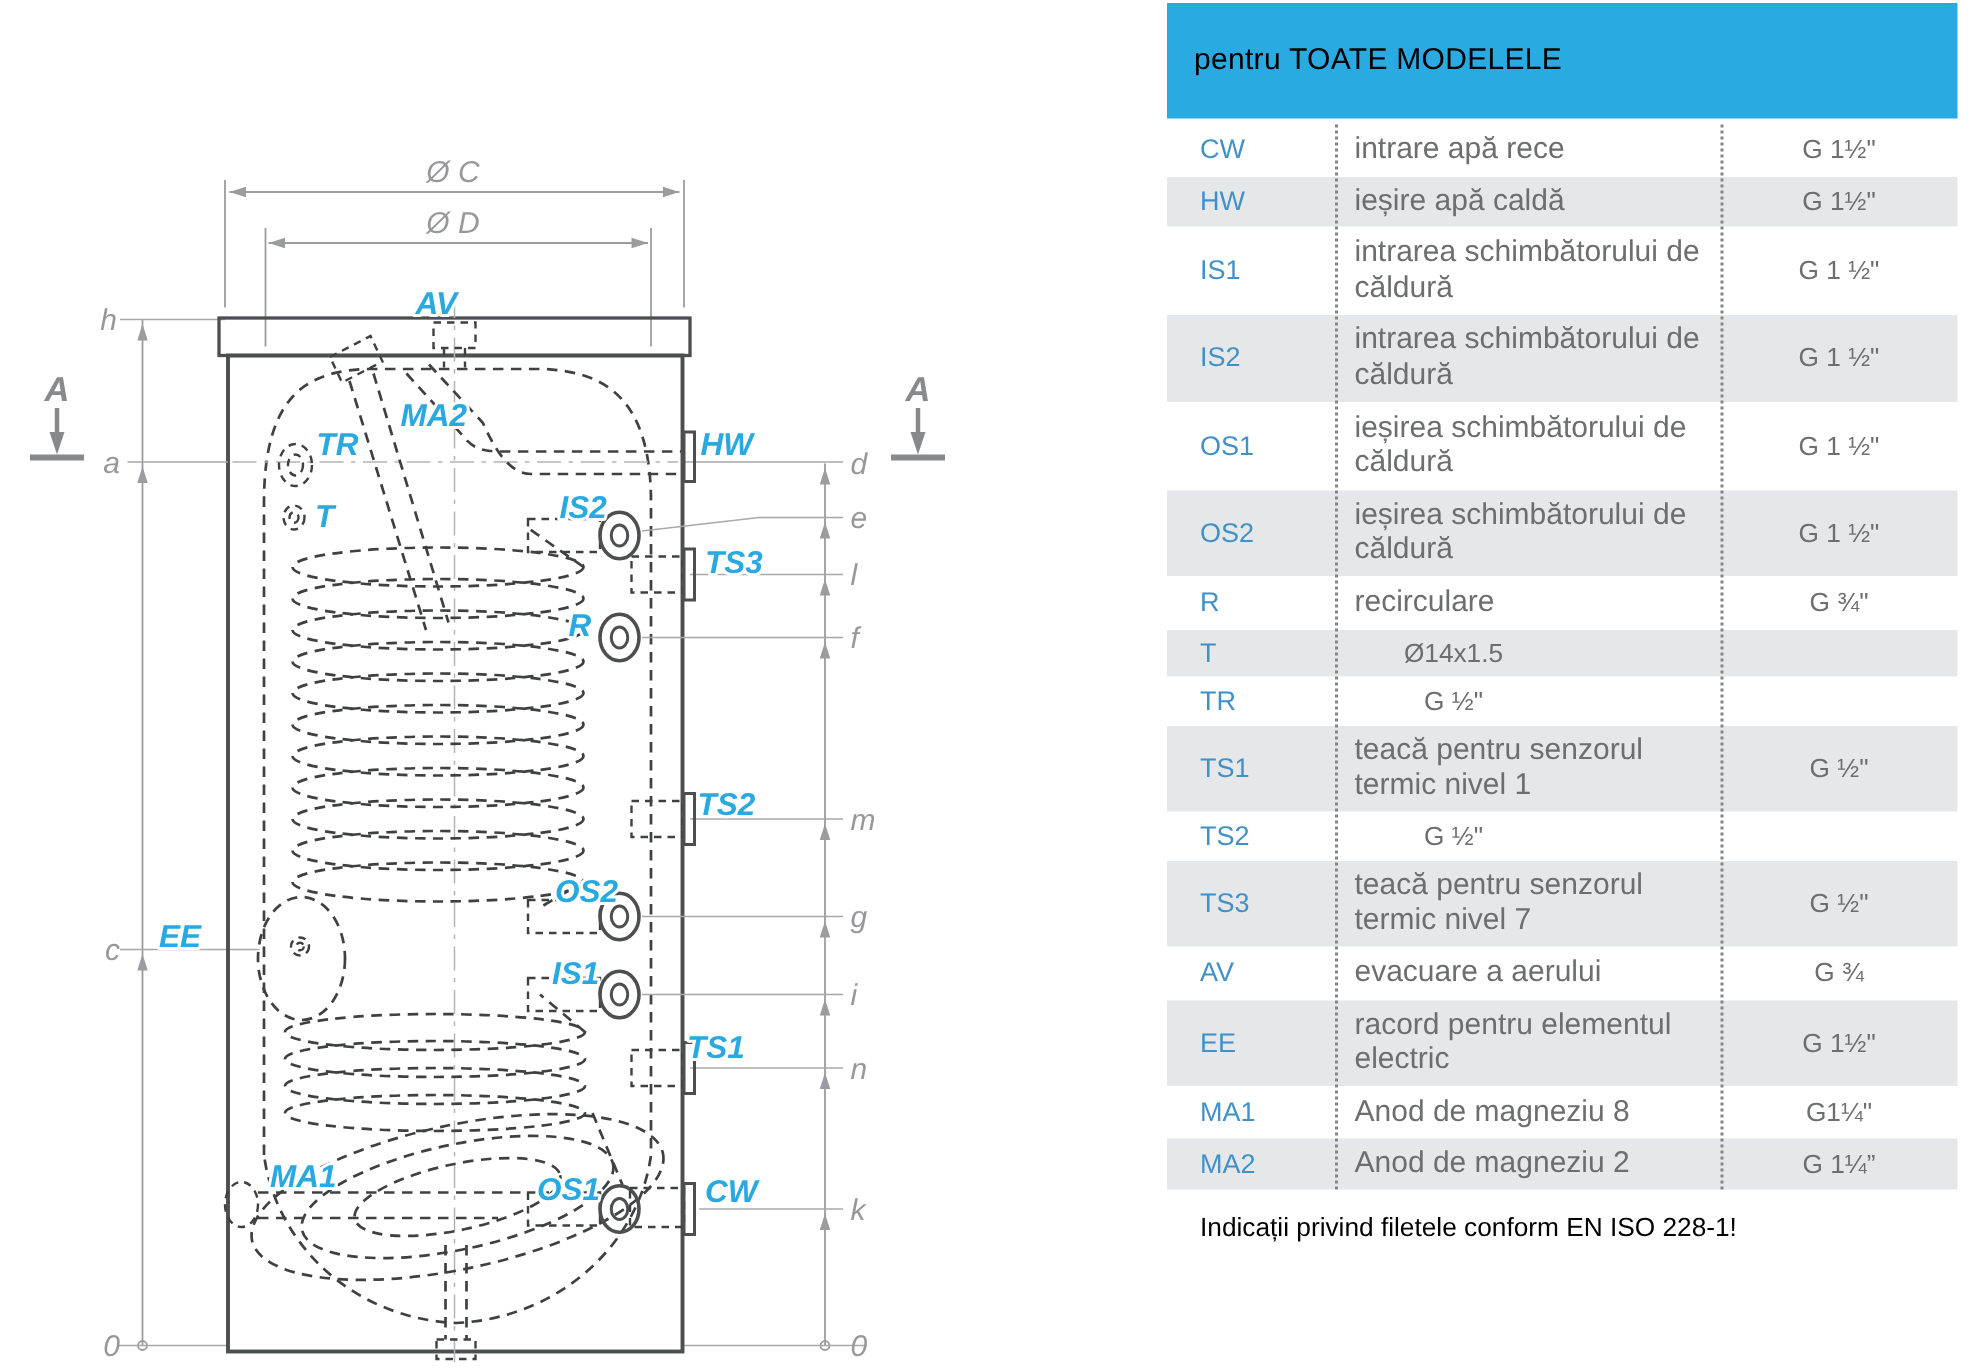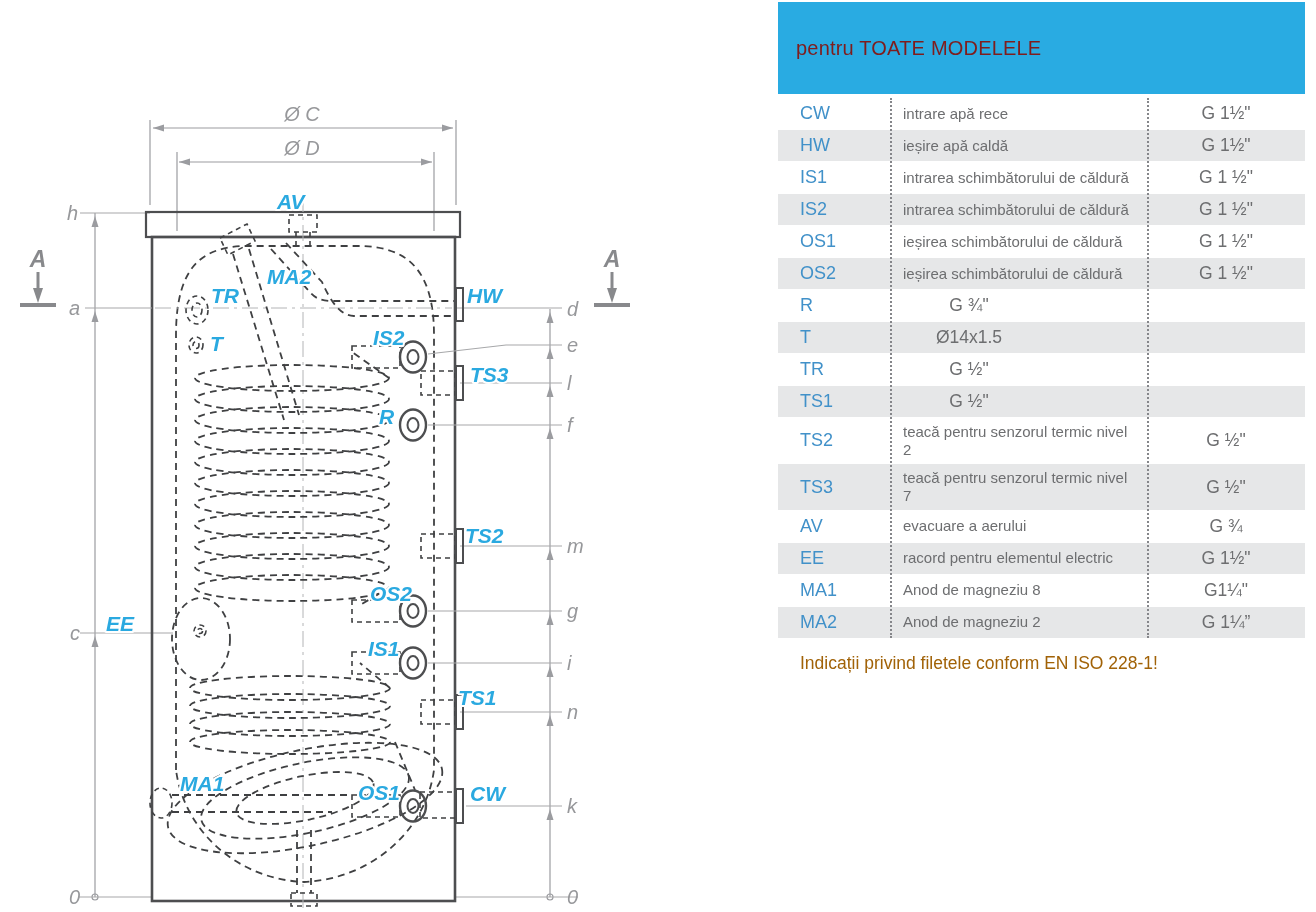--- a/index.html
+++ b/index.html
@@ -28,32 +28,32 @@
   .dashfine{stroke:var(--dash-dark);stroke-width:1.6;fill:none;stroke-dasharray:5 4;}
   .cl{stroke:#b3b4b6;stroke-width:1;stroke-dasharray:16 5 3 5;fill:none;}
   text.dimtxt{fill:#97989b;font:italic 20px "Liberation Sans",sans-serif;}
   text.cyan{fill:var(--label-cyan);font:italic 600 21px "Liberation Sans",sans-serif;
     paint-order:stroke;stroke:#ffffff;stroke-width:4px;stroke-linejoin:round;}
   text.secA{fill:#88898c;font:italic 700 23px "Liberation Sans",sans-serif;}
   .secArr{fill:#88898c;stroke:none;}
 
   
   .spec-table{position:absolute;left:778px;top:2px;width:527px;}
-  .thead{height:92px;background:var(--header-blue);color:#7f1d1d;display:flex;
+  .thead{height:77px;background:var(--header-blue);color:#000000;display:flex;
     align-items:center;padding-left:18px;font-size:20px;letter-spacing:.2px;}
   .rows{position:relative;margin-top:4px;}
   .row{display:flex;align-items:center;min-height:30px;padding:5px 0;margin-bottom:1px;}
   .row:nth-child(even){background:var(--row-gray);}
   .cell-code{width:112px;padding-left:22px;color:var(--code-blue);font-size:18px;}
-  .cell-desc{flex:1;padding:0 8px 0 13px;color:var(--text-gray);font-size:15px;line-height:1.18;}
+  .cell-desc{flex:1;padding:0 8px 0 13px;color:var(--text-gray);font-size:20px;line-height:1.18;}
   .cell-size{width:158px;text-align:center;color:var(--text-gray);font-size:17.5px;}
   .col-divider{position:absolute;top:0;bottom:0;width:0;border-left:2.5px dotted #85868a;}
   .col-divider.d1{left:112px;}
   .col-divider.d2{left:369px;}
-  .tfoot{margin-top:15px;padding-left:22px;color:#a16207;font-size:17.5px;}
+  .tfoot{margin-top:15px;padding-left:22px;color:#000000;font-size:17.5px;}
 </style>
 </head>
 <body>
 
 <div class="stage">
 
   <svg class="diagram" viewBox="0 0 770 912" width="770" height="912">
     <defs>
       <path id="arrU" d="M0,0 L-3.5,11 L3.5,11 Z"></path>
       <path id="arrL" d="M0,0 L11,-3.5 L11,3.5 Z"></path>
@@ -318,37 +318,38 @@
         <div class="cell-desc">ieșirea schimbătorului de căldură</div>
         <div class="cell-size">G 1 ½"</div>
       </div>
       <div class="row">
         <div class="cell-code">OS2</div>
         <div class="cell-desc">ieșirea schimbătorului de căldură</div>
         <div class="cell-size">G 1 ½"</div>
       </div>
       <div class="row">
         <div class="cell-code">R</div>
+        <div class="cell-desc">recirculare</div>
         <div class="cell-size">G ¾"</div>
       </div>
       <div class="row">
         <div class="cell-code">T</div>
         <div class="cell-size">Ø14x1.5</div>
       </div>
       <div class="row">
         <div class="cell-code">TR</div>
         <div class="cell-size">G ½"</div>
       </div>
       <div class="row">
         <div class="cell-code">TS1</div>
+        <div class="cell-desc">teacă pentru senzorul termic nivel 1</div>
         <div class="cell-size">G ½"</div>
       </div>
       <div class="row">
         <div class="cell-code">TS2</div>
-        <div class="cell-desc">teacă pentru senzorul termic nivel 2</div>
         <div class="cell-size">G ½"</div>
       </div>
       <div class="row">
         <div class="cell-code">TS3</div>
         <div class="cell-desc">teacă pentru senzorul termic nivel 7</div>
         <div class="cell-size">G ½"</div>
       </div>
       <div class="row">
         <div class="cell-code">AV</div>
         <div class="cell-desc">evacuare a aerului</div>

